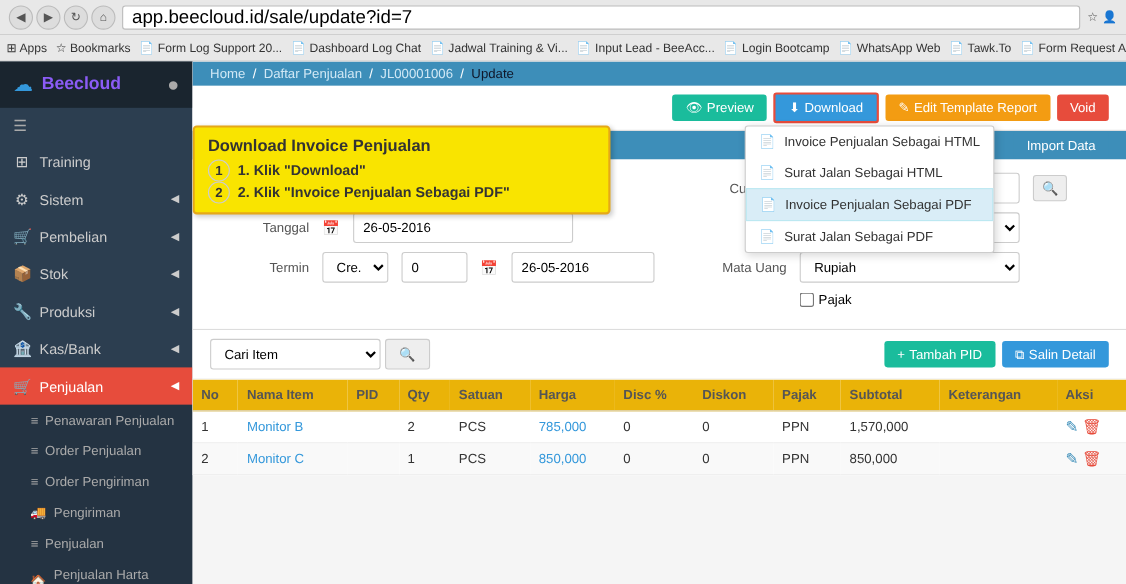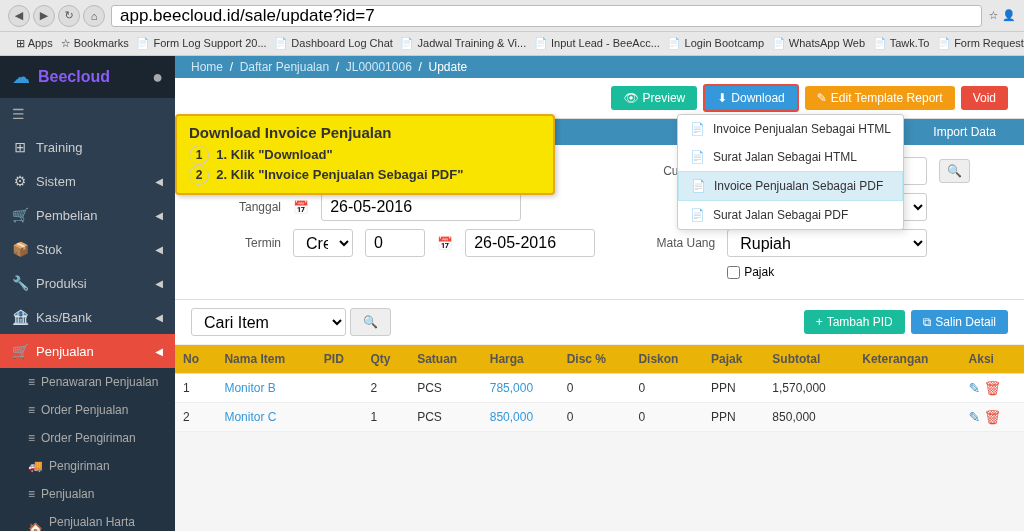--- a/index.html
+++ b/index.html
@@ -26,21 +26,21 @@
       flex: 1; height: 22px; border: 1px solid #bbb;
       background: white; padding: 0 8px; font-size: 17px;
       border-radius: 3px;
     }
     .browser-icons { display: flex; gap: 4px; font-size: 11px; color: #555; }
 
     
     .bookmarks-bar {
       background: #e8e8e8;
       border-bottom: 1px solid #ccc;
-      padding: 2px 16px;
+      padding: 2px 6px;
       display: flex;
       align-items: center;
       gap: 8px;
       height: 24px;
       font-size: 11px;
       text-align: right;
     }
     .bookmark-item { color: #333; cursor: pointer; white-space: nowrap; }
 
     
@@ -105,21 +105,21 @@
     
     .top-bar {
       background: #3d8eb9;
       padding: 4px 16px;
       display: flex;
       align-items: center;
       justify-content: space-between;
     }
     .breadcrumb { color: white; font-size: 12px; }
     .breadcrumb a { color: #d0e8f5; text-decoration: none; margin-top: 12px; }
-    .breadcrumb span { color: #ffffff; }
+    .breadcrumb span { color: #0f172a; }
 
     
     .actions-bar {
       padding: 6px 16px;
       background: white;
       display: flex;
       align-items: center;
       justify-content: flex-end;
       gap: 6px;
       border-bottom: 1px solid #ddd;
@@ -222,21 +222,21 @@
       display: flex;
       align-items: center;
       margin-bottom: 8px;
       gap: 12px;
     }
     .form-label { width: 90px; color: #555; font-size: 12px; text-align: right; }
     .form-control {
       border: 1px solid #ccc;
       border-radius: 3px;
       padding: 4px 8px;
-      font-size: 16px;
+      font-size: 12px;
       height: 28px;
     }
     .form-control-wide { width: 200px; }
     .form-control-sm { width: 60px; }
     .form-control-med { width: 130px; }
     select.form-control { background: white; }
     .check-label { display: flex; align-items: center; gap: 4px; font-size: 12px; }
 
     
     .table-toolbar {

